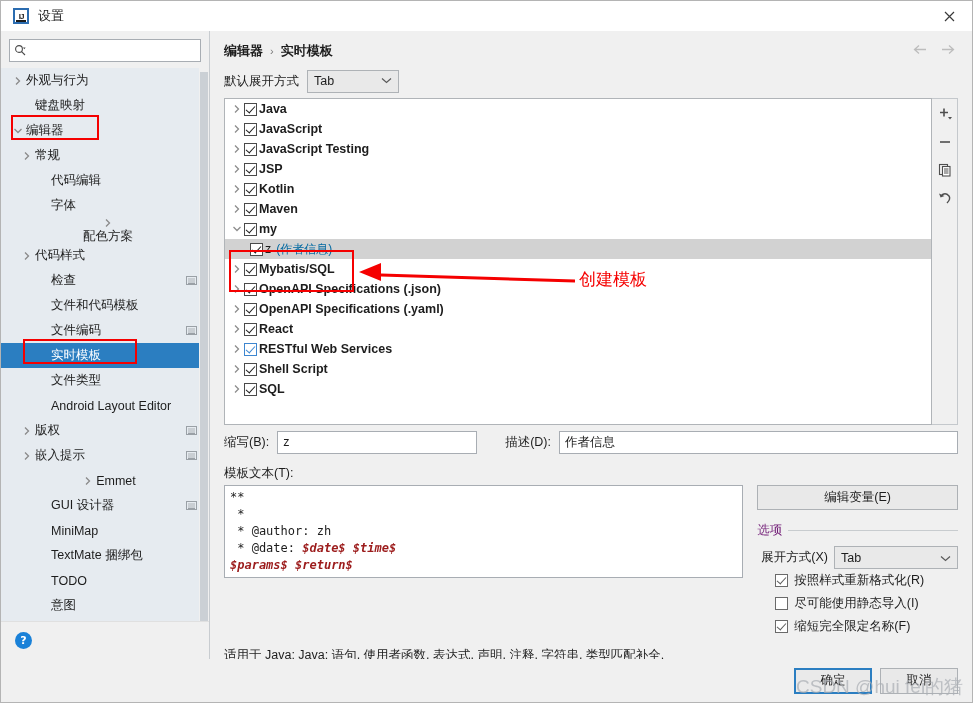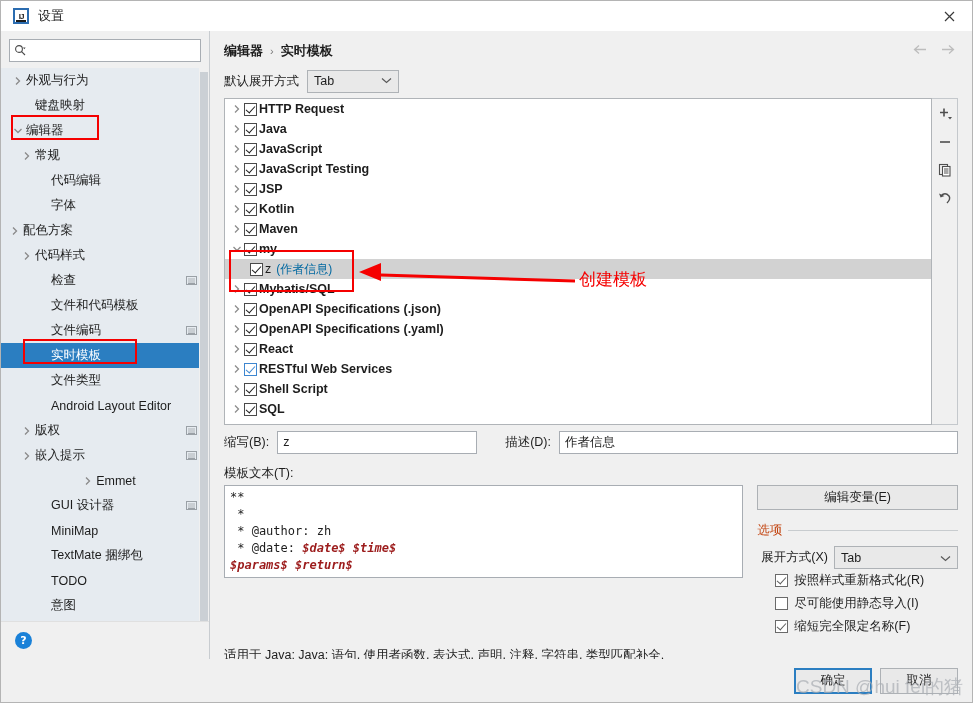--- a/index.html
+++ b/index.html
@@ -393,21 +393,21 @@
 
   .group {
     margin-top: 12px;
     position: relative;
   }
   .group-title {
     font-size: 12.5px;
     display: flex;
     align-items: center;
     gap: 6px;
-    color: #c2410c;
+    color: #701a75;
   }
   .group-line {
     flex: 1; height: 1px;
     background: #c8cccf;
   }
   .group-body {
     padding-top: 7px;
     padding-left: 4px;
   }
   .opt-row {
@@ -566,21 +566,21 @@
               <span class="t-label">常规</span>
             </div>
             <div class="t-item" style="padding-left: 34px;">
               <span class="t-arrow"></span>
               <span class="t-label">代码编辑</span>
             </div>
             <div class="t-item" style="padding-left: 34px;">
               <span class="t-arrow"></span>
               <span class="t-label">字体</span>
             </div>
-            <div class="t-item" style="padding-left: 6px;">
+            <div class="t-item" style="padding-left: 18px; flex-direction: column;">
               <span class="t-arrow">
                 <svg width="10" height="10" viewBox="0 0 10 10">
                   <path d="M3 1.5 L6.5 5 L3 8.5" stroke="#8a8a8a" stroke-width="1.3" fill="none"></path>
                 </svg>
               </span>
               <span class="t-label">配色方案</span>
             </div>
             <div class="t-item" style="padding-left: 18px;">
               <span class="t-arrow">
                 <svg width="10" height="10" viewBox="0 0 10 10">
@@ -701,29 +701,20 @@
           <span class="chev">
             <svg width="11" height="7" viewBox="0 0 11 7">
                 <path d="M1 1.5 L5.5 5.5 L10 1.5" stroke="#5a5a5a" stroke-width="1.2" fill="none"></path>
               </svg>
           </span>
         </div>
       </div>
 
       <div class="list-area">
         <div class="tpl-list" id="tpl-list">
-            <div class="row">
-              <span class="row-arrow">
-                <svg width="10" height="10" viewBox="0 0 10 10">
-                  <path d="M3 1.5 L6.5 5 L3 8.5" stroke="#8d8d8d" stroke-width="1.3" fill="none"></path>
-                </svg>
-              </span>
-              <span class="cb checked"></span>
-              <span class="row-label">HTTP Request</span>
-            </div>
             <div class="row">
               <span class="row-arrow">
                 <svg width="10" height="10" viewBox="0 0 10 10">
                   <path d="M3 1.5 L6.5 5 L3 8.5" stroke="#8d8d8d" stroke-width="1.3" fill="none"></path>
                 </svg>
               </span>
               <span class="cb checked"></span>
               <span class="row-label">Java</span>
             </div>
             <div class="row">

